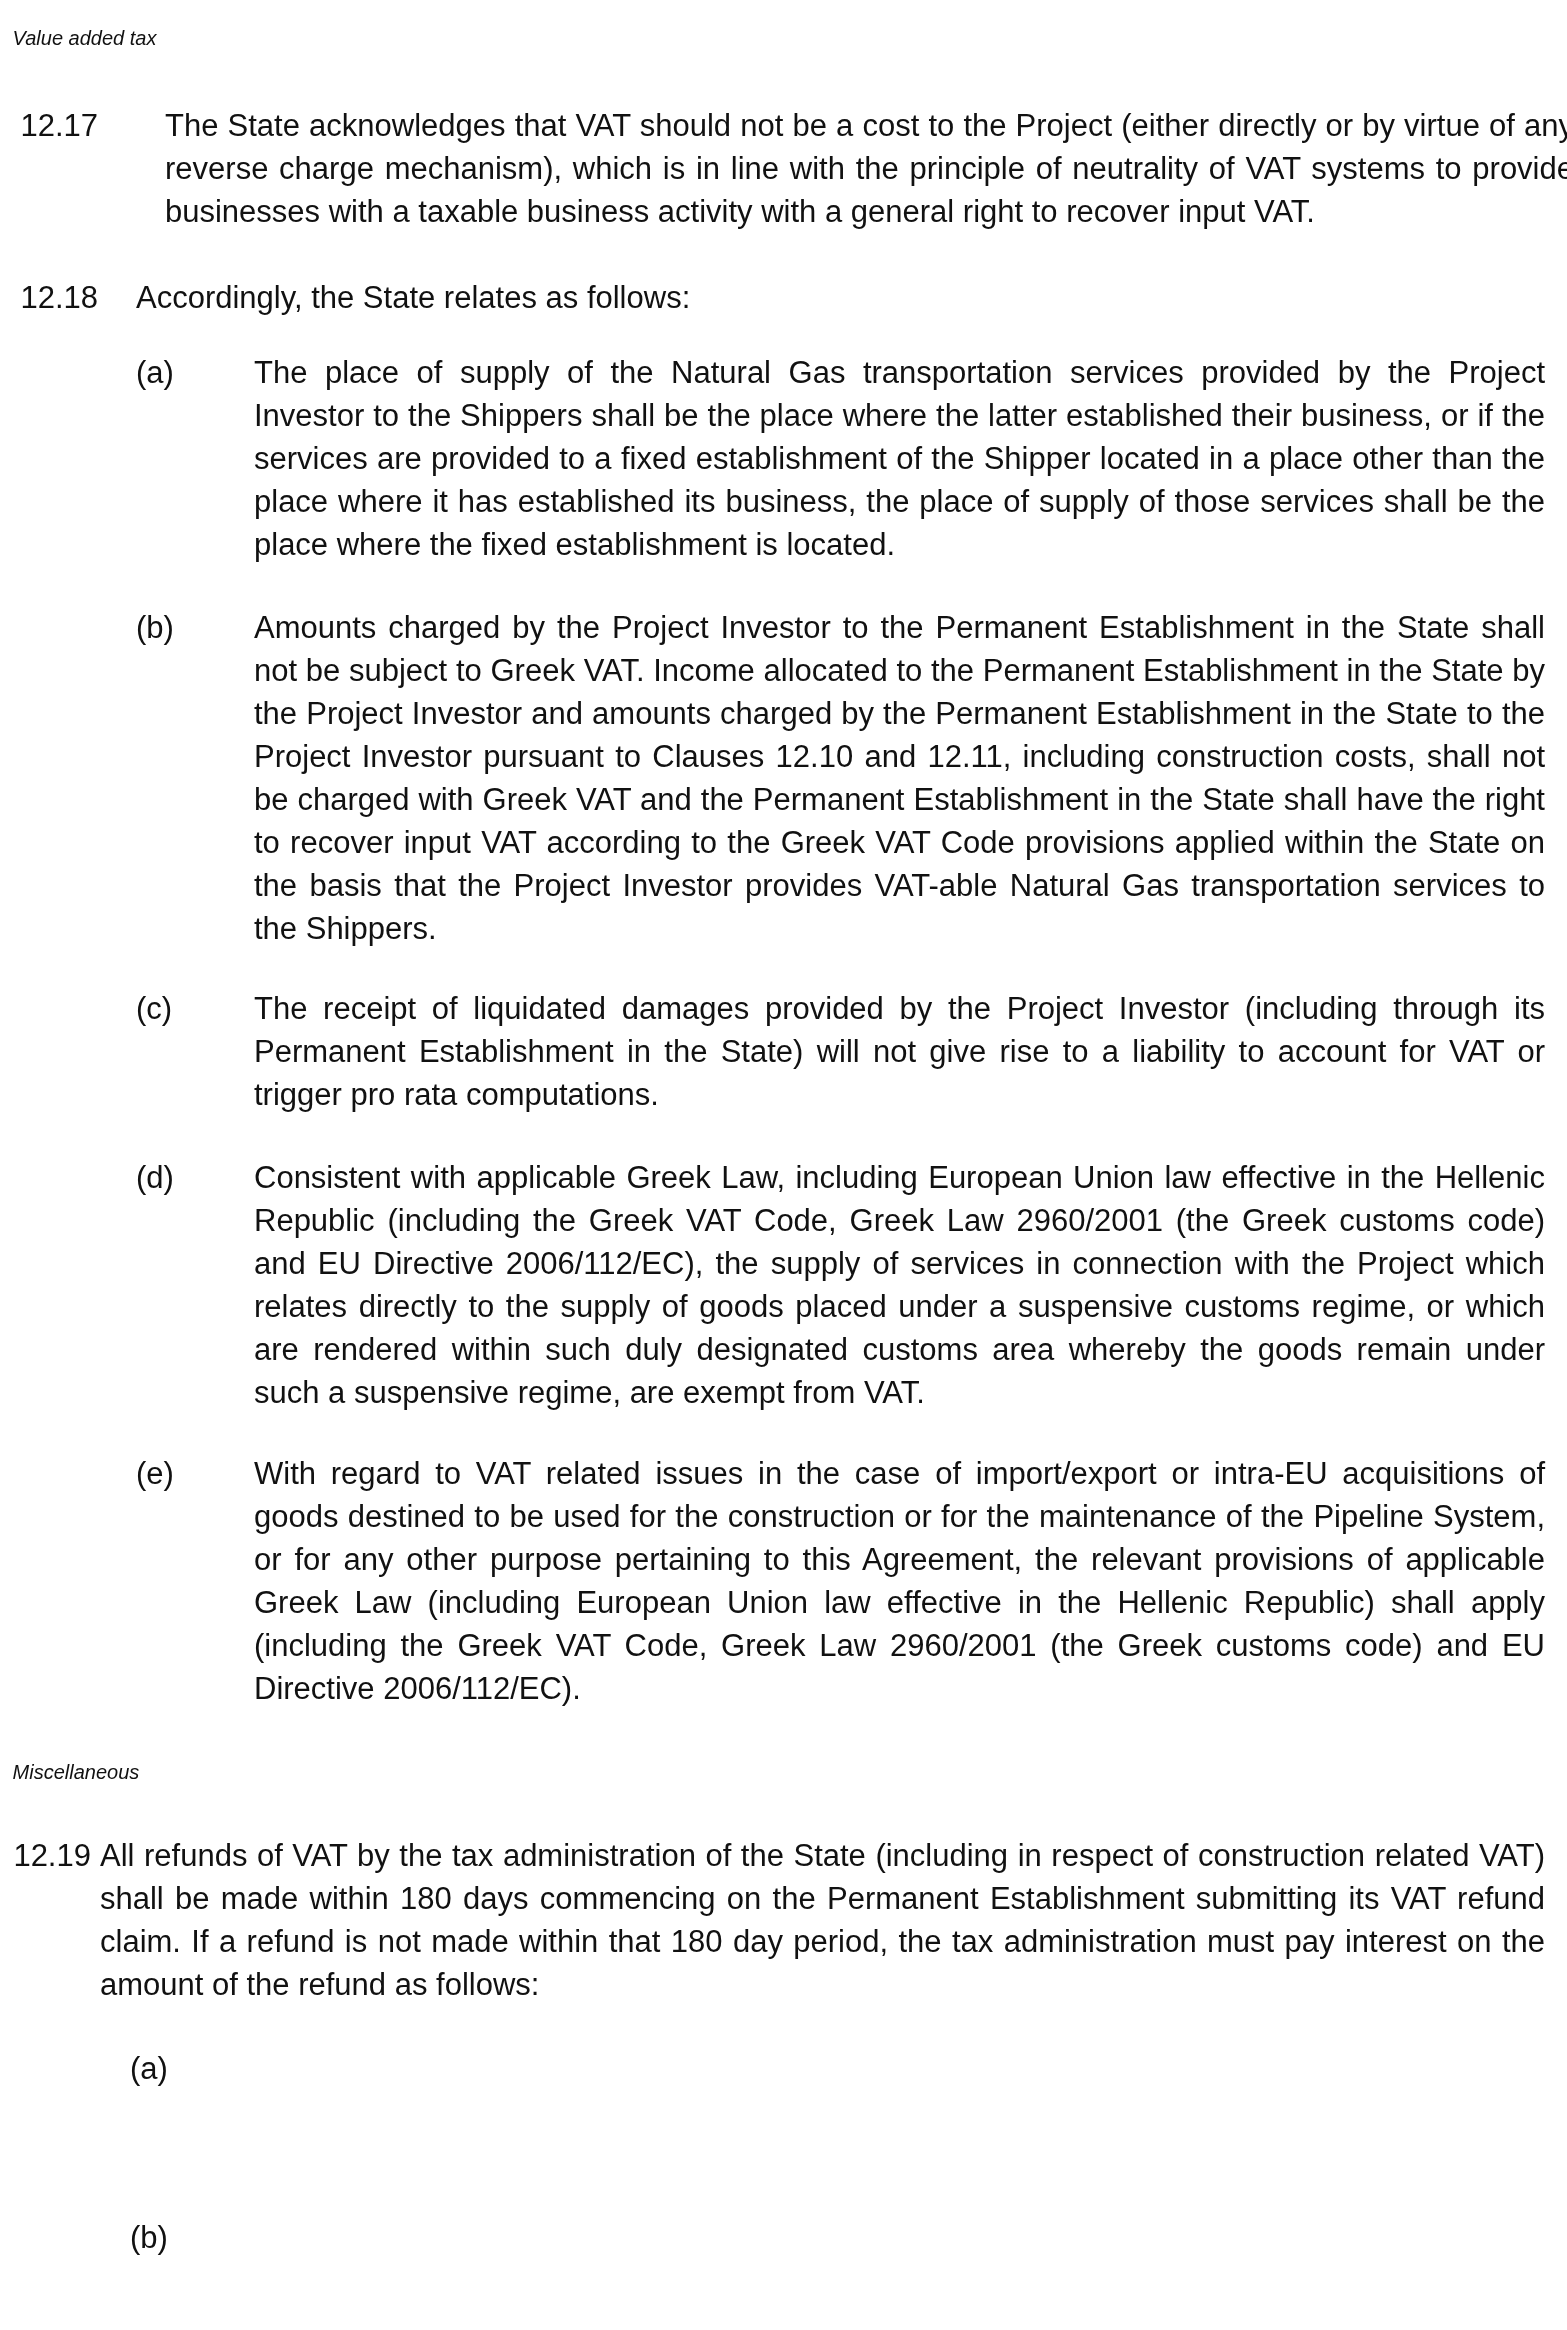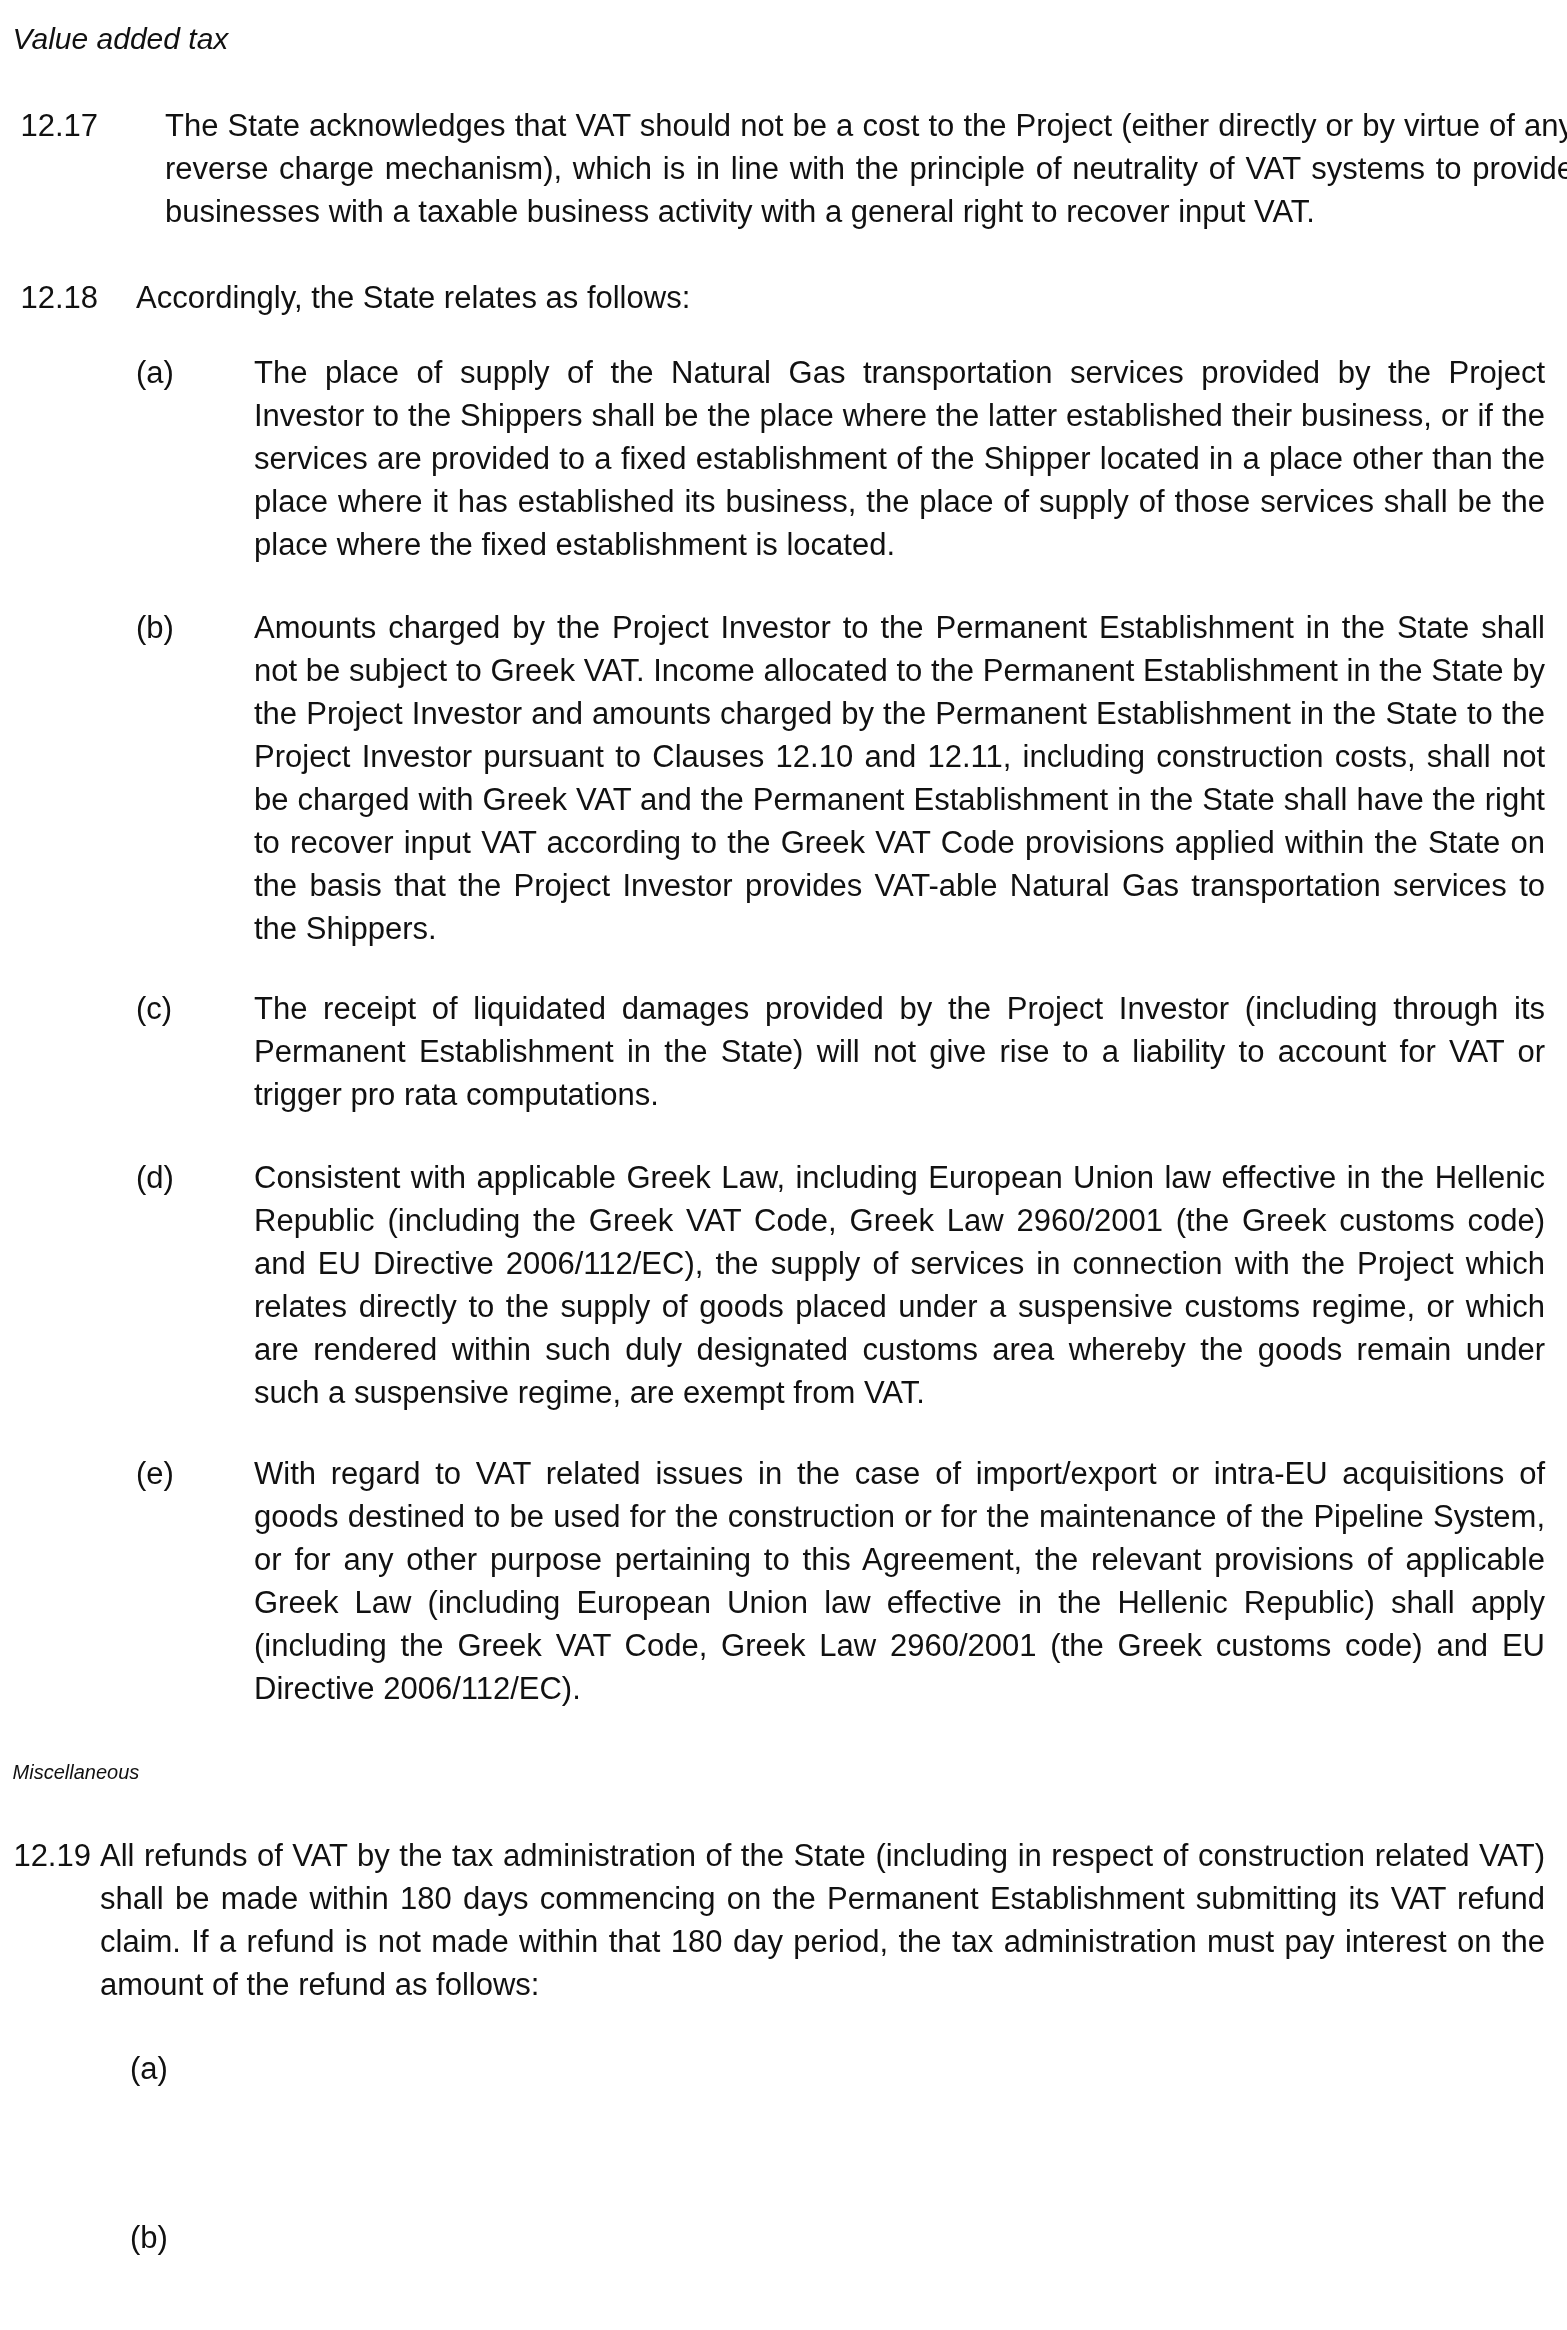--- a/index.html
+++ b/index.html
@@ -17,21 +17,21 @@
   .clause.c19 .body { margin-left: 100px; }
   .sub { left: 0; width: 1545px; }
   .sub .lbl { position: absolute; left: 136px; top: 0; }
   .sub .body { margin-left: 254px; text-align: justify; }
   .sub.s19 .lbl { left: 130px; }
   .sub.s19 .body { margin-left: 248px; }
 </style>
 </head>
 <body>
 
-<h2 class="blk heading" style="top:16.5px;margin:0;font-size:30px;font-weight:normal;">Value added tax</h2>
+<h2 class="blk heading" style="top:16.5px;margin:0;font-size:20px;font-weight:normal;">Value added tax</h2>
 
 <div class="blk clause" style="top:104px;padding-left:29px;">
   <span class="num">12.17</span>
   <div class="body">The State acknowledges that VAT should not be a cost to the Project (either directly or by virtue of any reverse charge mechanism), which is in line with the principle of neutrality of VAT systems to provide businesses with a taxable business activity with a general right to recover input VAT.</div>
 </div>
 
 <div class="blk clause" style="top:276px;">
   <span class="num">12.18</span>
   <div class="body">Accordingly, the State relates as follows:</div>
 </div>

